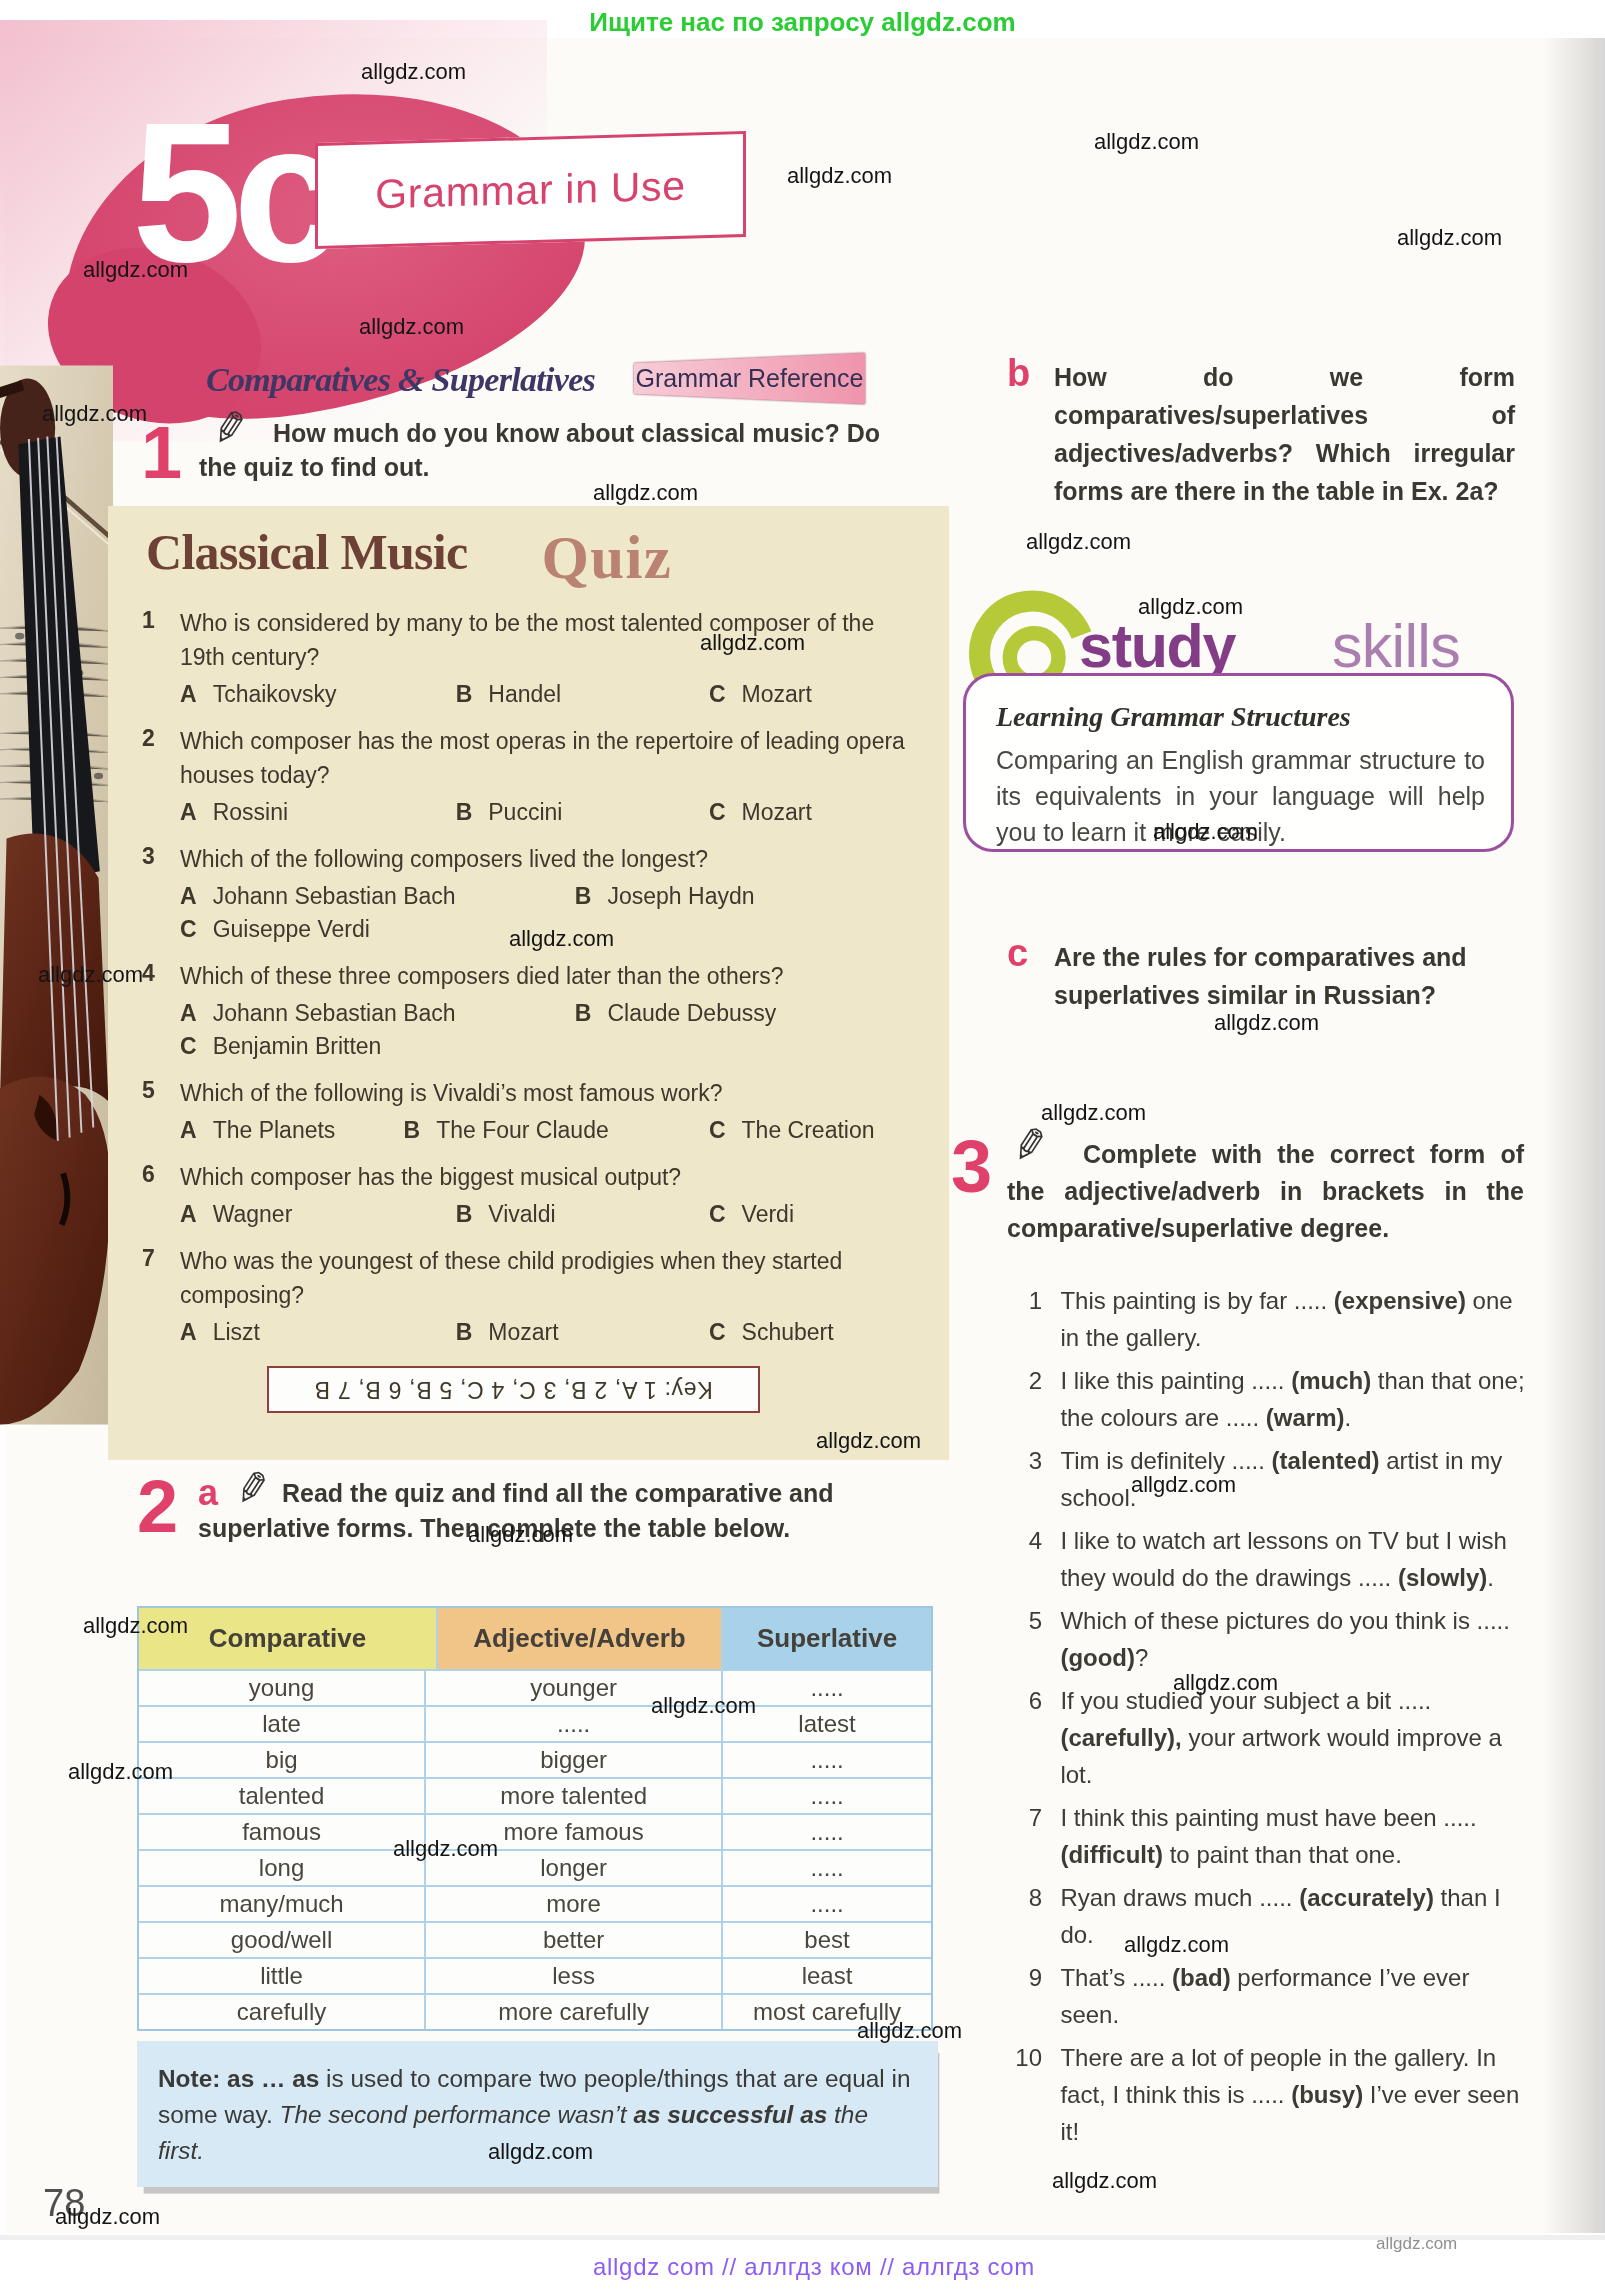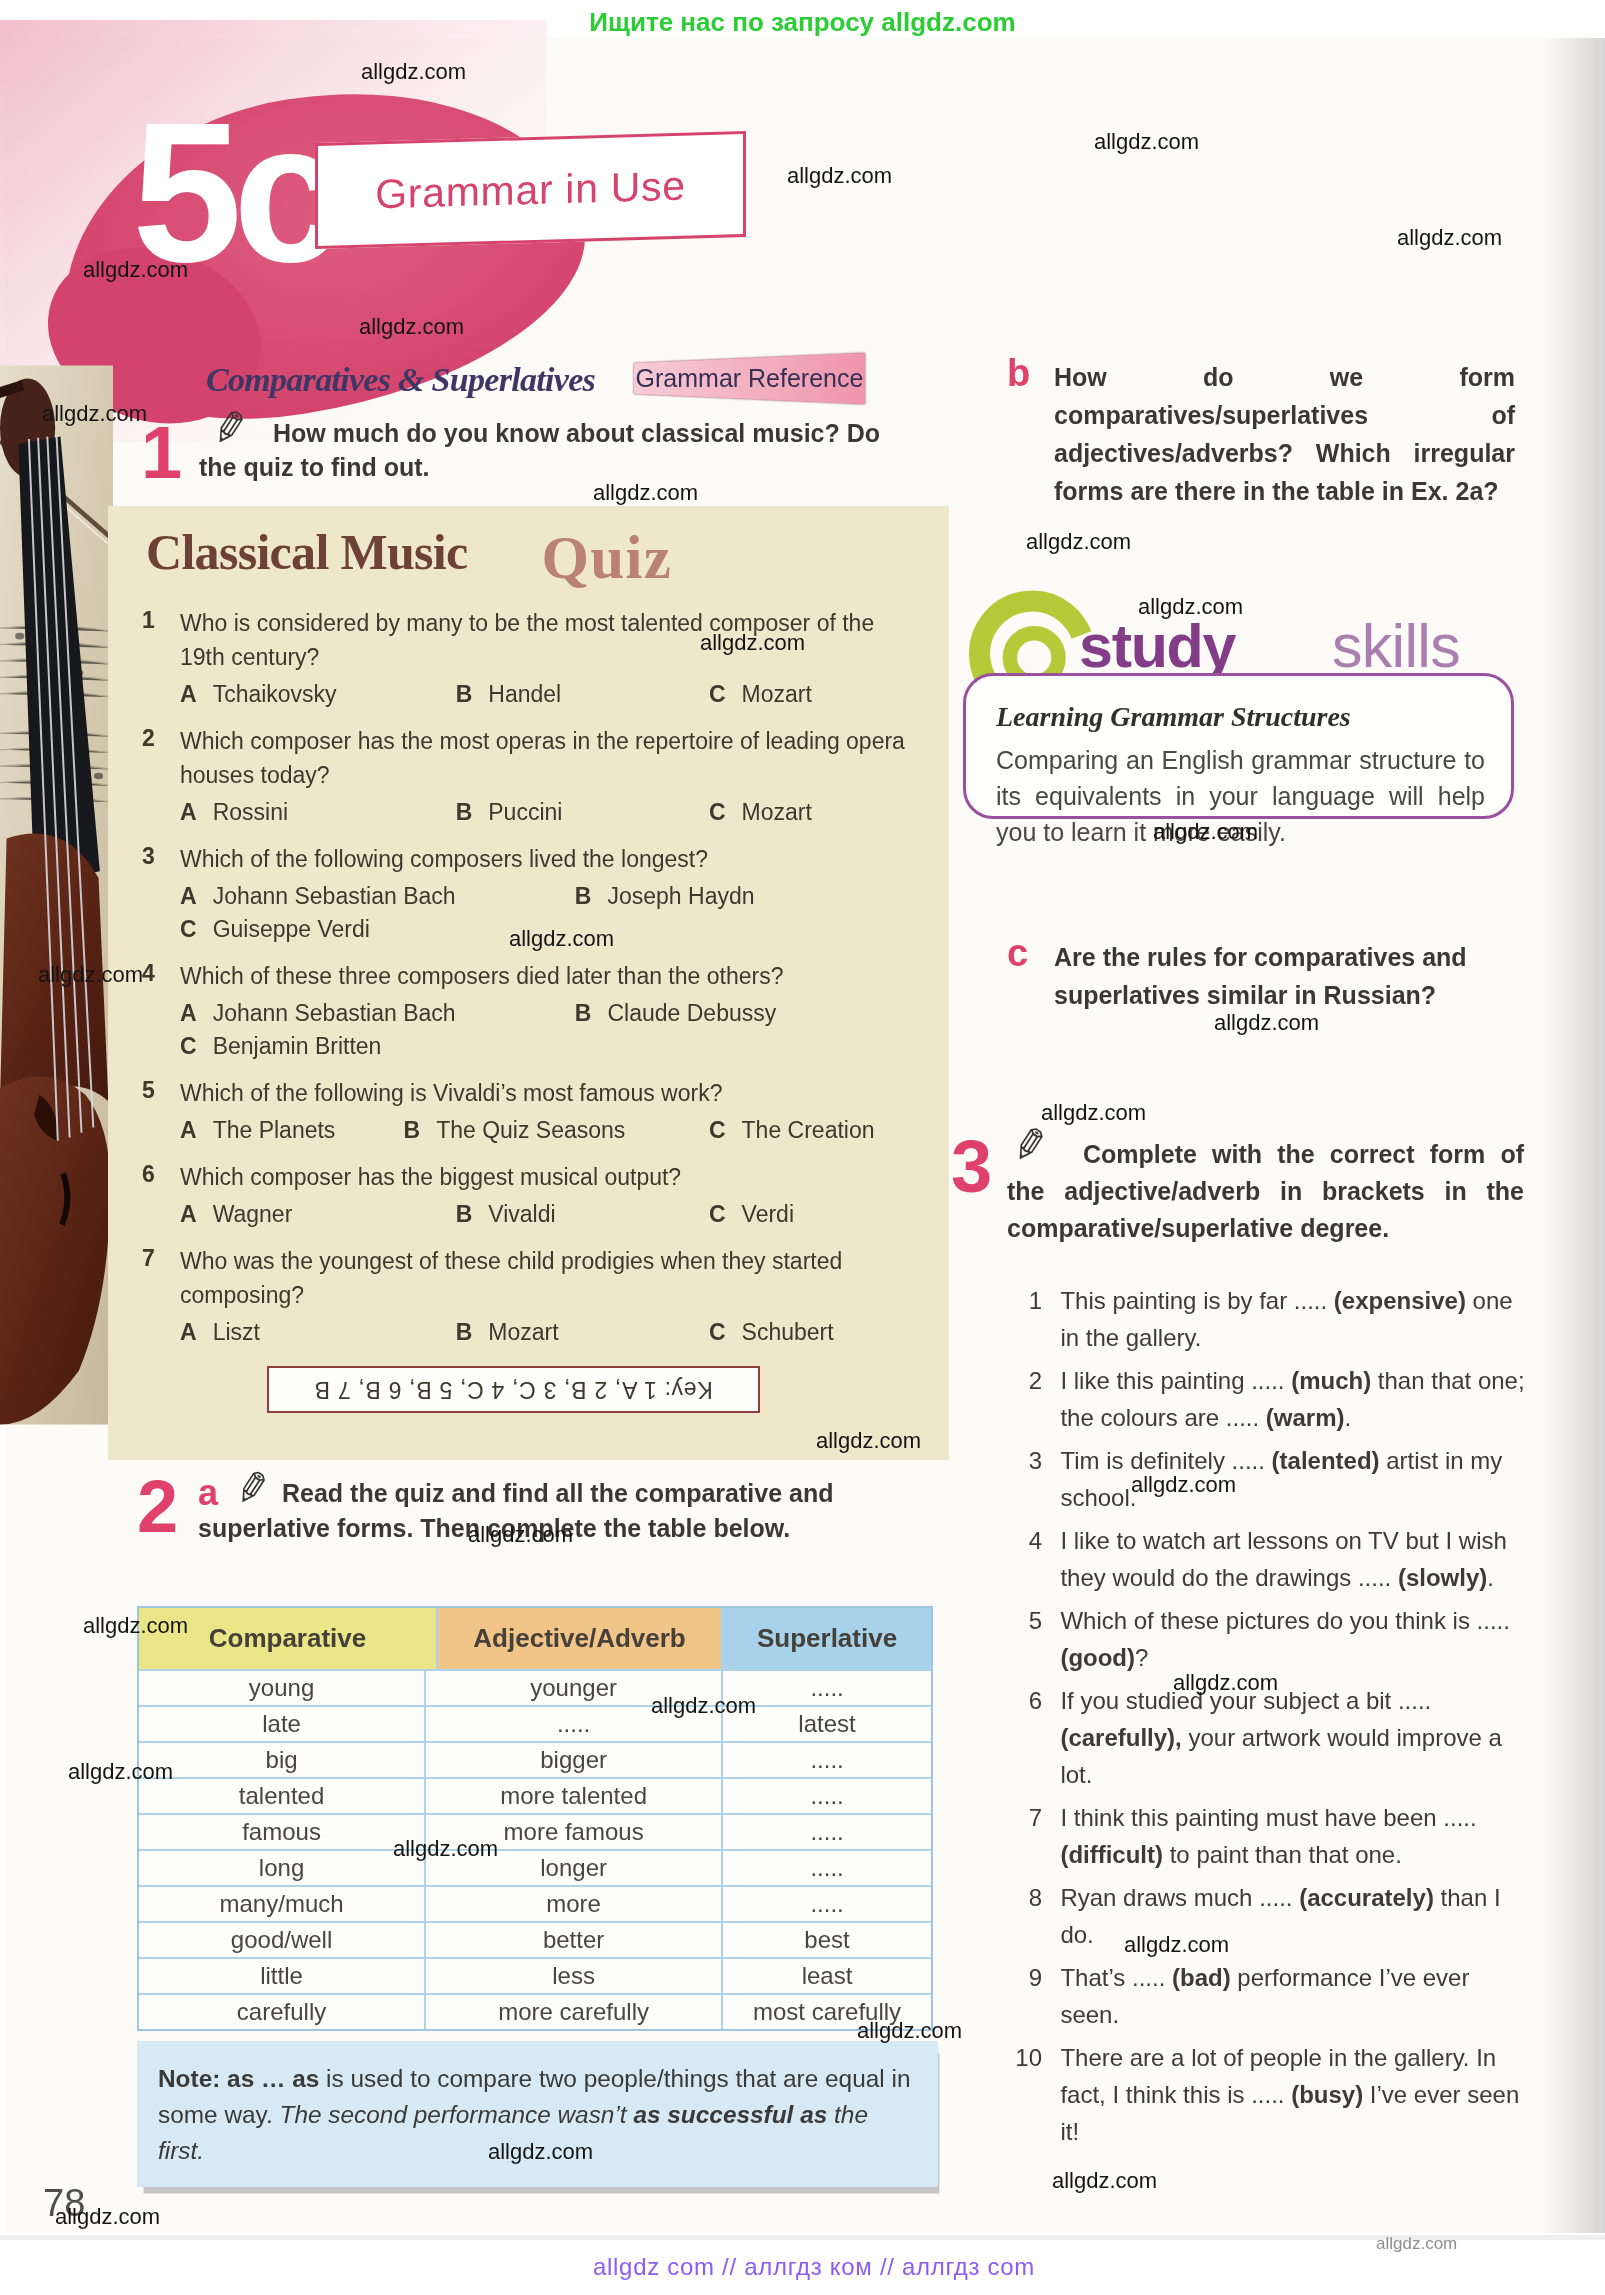--- a/index.html
+++ b/index.html
@@ -75,21 +75,21 @@
   .note .i{font-style:italic;}
   .note .bi{font-weight:bold;font-style:italic;}
   .pagenum{left:43px;top:2182px;font-size:38px;color:#4f4f4f;}
   
   .letter{font-weight:bold;color:#e0416b;}
   .b-letter{left:1007px;top:352px;font-size:38px;}
   .b-text{left:1054px;top:358px;width:461px;font-size:25px;font-weight:bold;line-height:38px;text-align:justify;color:#3b3832;}
   .ss-logo-svg{left:963px;top:580px;}
   .ss-w1{left:1079px;top:611px;font-size:61px;font-weight:bold;color:#833c86;letter-spacing:-1.3px;}
   .ss-w2{left:1332px;top:611px;font-size:61px;font-weight:500;color:#aa7fb0;letter-spacing:-0.7px;}
-  .ss-box{left:963px;top:673px;width:551px;height:146px;background:#fffffe;border:3.3px solid #9d4f9f;border-radius:30px;
+  .ss-box{left:963px;top:673px;width:551px;height:179px;background:#fffffe;border:3.3px solid #9d4f9f;border-radius:30px;
     padding:25px 26px 0 30px;box-sizing:border-box;z-index:2;}
   .ss-title{font-size:28px;font-weight:bold;font-style:italic;color:#33302c;font-family:"Liberation Serif",serif;margin-bottom:9.2px;}
   .ss-text{font-size:25px;line-height:36px;color:#4a4742;text-align:justify;}
   .c-letter{left:1007px;top:932px;font-size:38px;}
   .c-text{left:1054px;top:938px;width:465px;font-size:25px;font-weight:bold;line-height:38px;color:#3b3832;}
   .ex3-num{left:951px;top:1124px;font-size:74px;}
   .ex3-pen{left:1012px;top:1120px;font-size:43px;}
   .ex3-text{left:1007px;top:1136px;width:517px;font-size:25px;font-weight:bold;line-height:37px;text-indent:76px;
     text-align:justify;color:#3b3832;}
   .ex3-items{left:1001px;top:1282px;width:527px;}
@@ -272,21 +272,21 @@
         <div class="qnum">5</div>
         <div class="qbody">
           <div class="qtext">Which of the following is Vivaldi’s most famous work?</div>
           <div class="opts">
             <div class="opt" style="width: 30%;">
               <span class="optl">A</span>
               <span>The Planets</span>
             </div>
             <div class="opt" style="width: 41%;">
               <span class="optl">B</span>
-              <span>The Quiz Seasons</span>
+              <span>The Four Claude</span>
             </div>
             <div class="opt" style="width: 29%;">
               <span class="optl">C</span>
               <span>The Creation</span>
             </div>
           </div>
         </div>
       </div>
       <div class="q">
         <div class="qnum">6</div>

